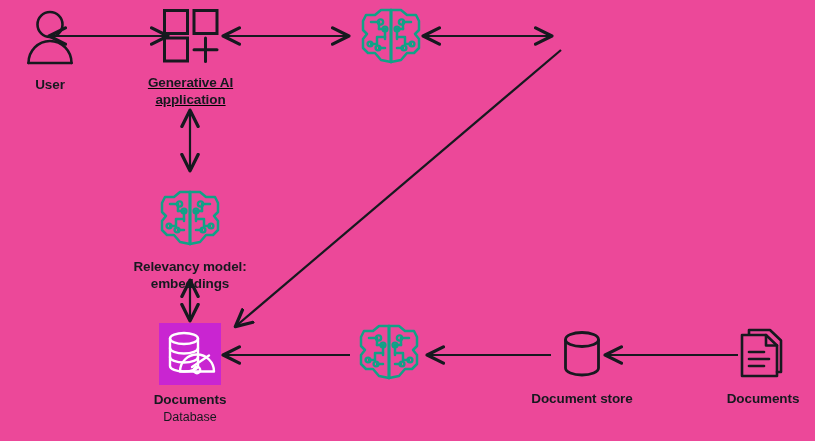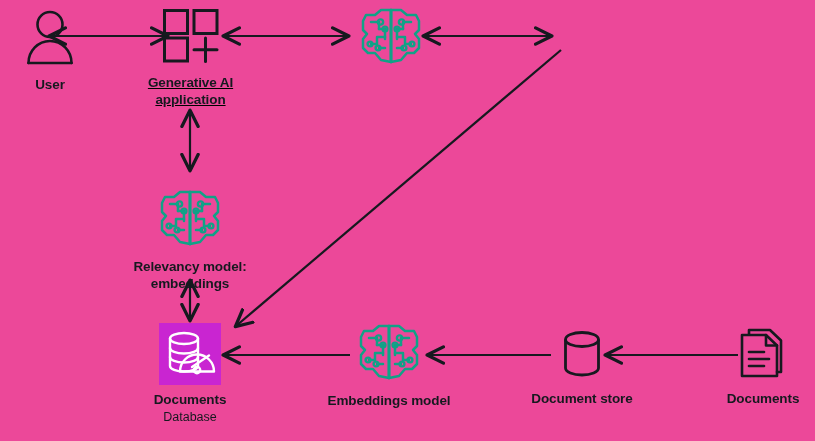--- a/index.html
+++ b/index.html
@@ -221,21 +221,20 @@
           <circle cx="26" cy="23" r="2.4"></circle>
           <circle cx="11" cy="38" r="2.4"></circle>
           <circle cx="19" cy="42" r="2.4"></circle>
           <circle cx="42.5" cy="16" r="2.6"></circle>
           <circle cx="38" cy="23" r="2.4"></circle>
           <circle cx="53" cy="38" r="2.4"></circle>
           <circle cx="45" cy="42" r="2.4"></circle>
         </g>
       </svg>
     </span>
-    <span class="node-label">Embeddings model</span>
   </div>
 
   <div class="node" style="left:516px; top:328px; width:132px;">
     <span class="node-icon">
       <svg width="48" height="52" viewBox="0 0 48 52">
         <g fill="none" stroke="#16191f" stroke-width="2.8" stroke-linejoin="round">
           <ellipse cx="24" cy="11.5" rx="16.5" ry="7"></ellipse>
           <path d="M7.5,11.5 L7.5,40 a16.5,7 0 0 0 33,0 L40.5,11.5"></path>
         </g>
       </svg>

